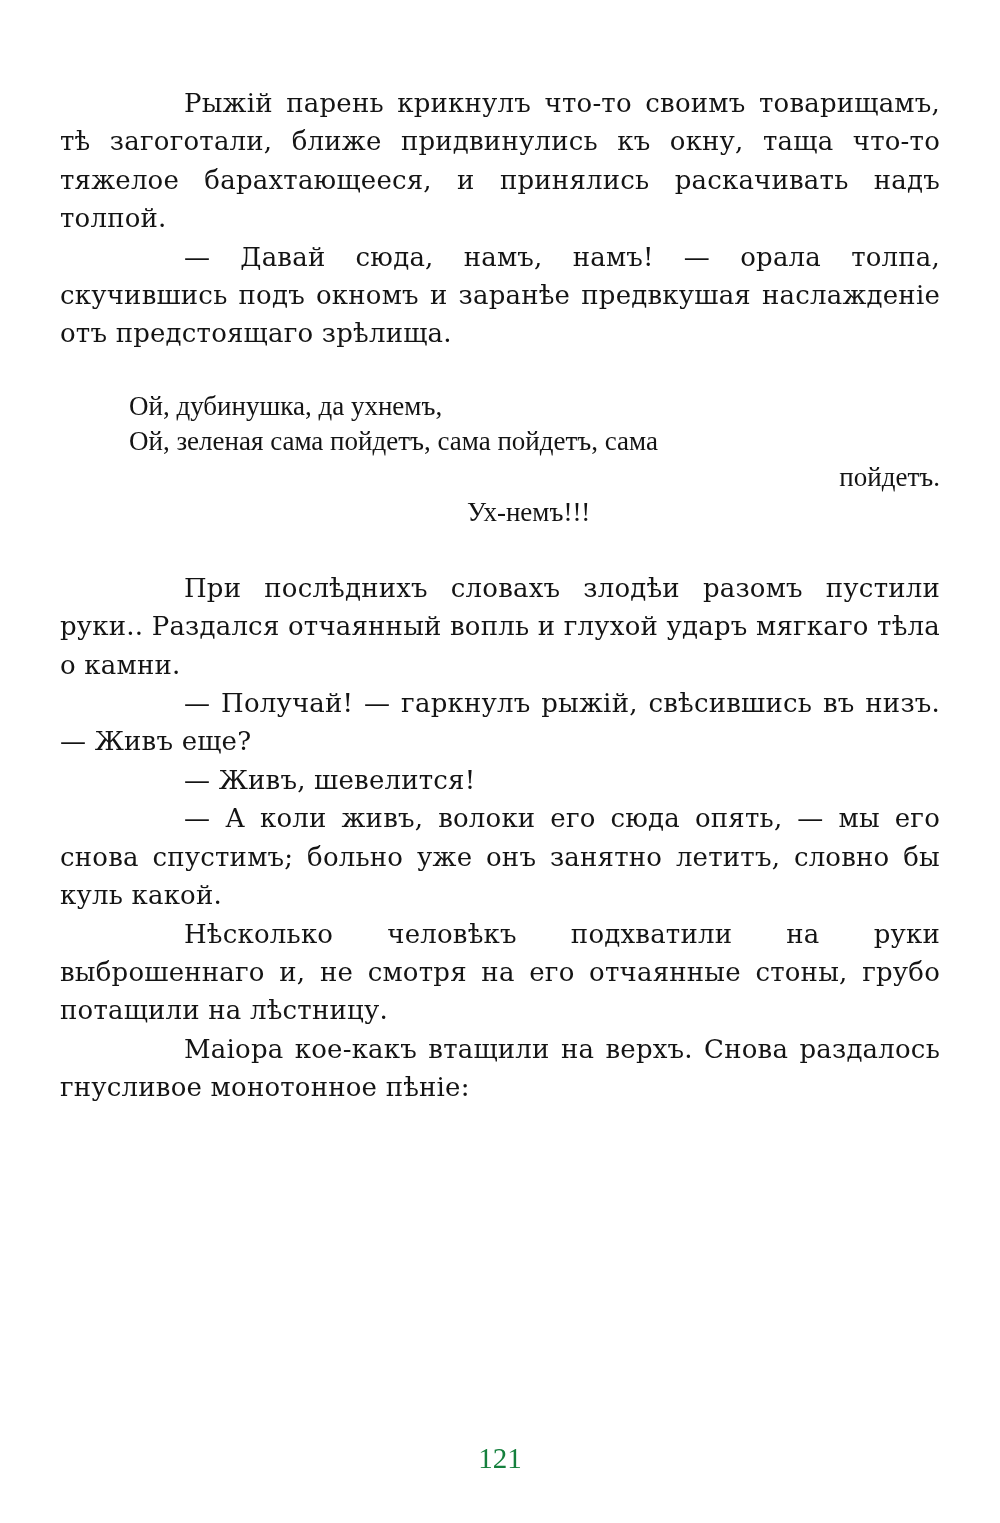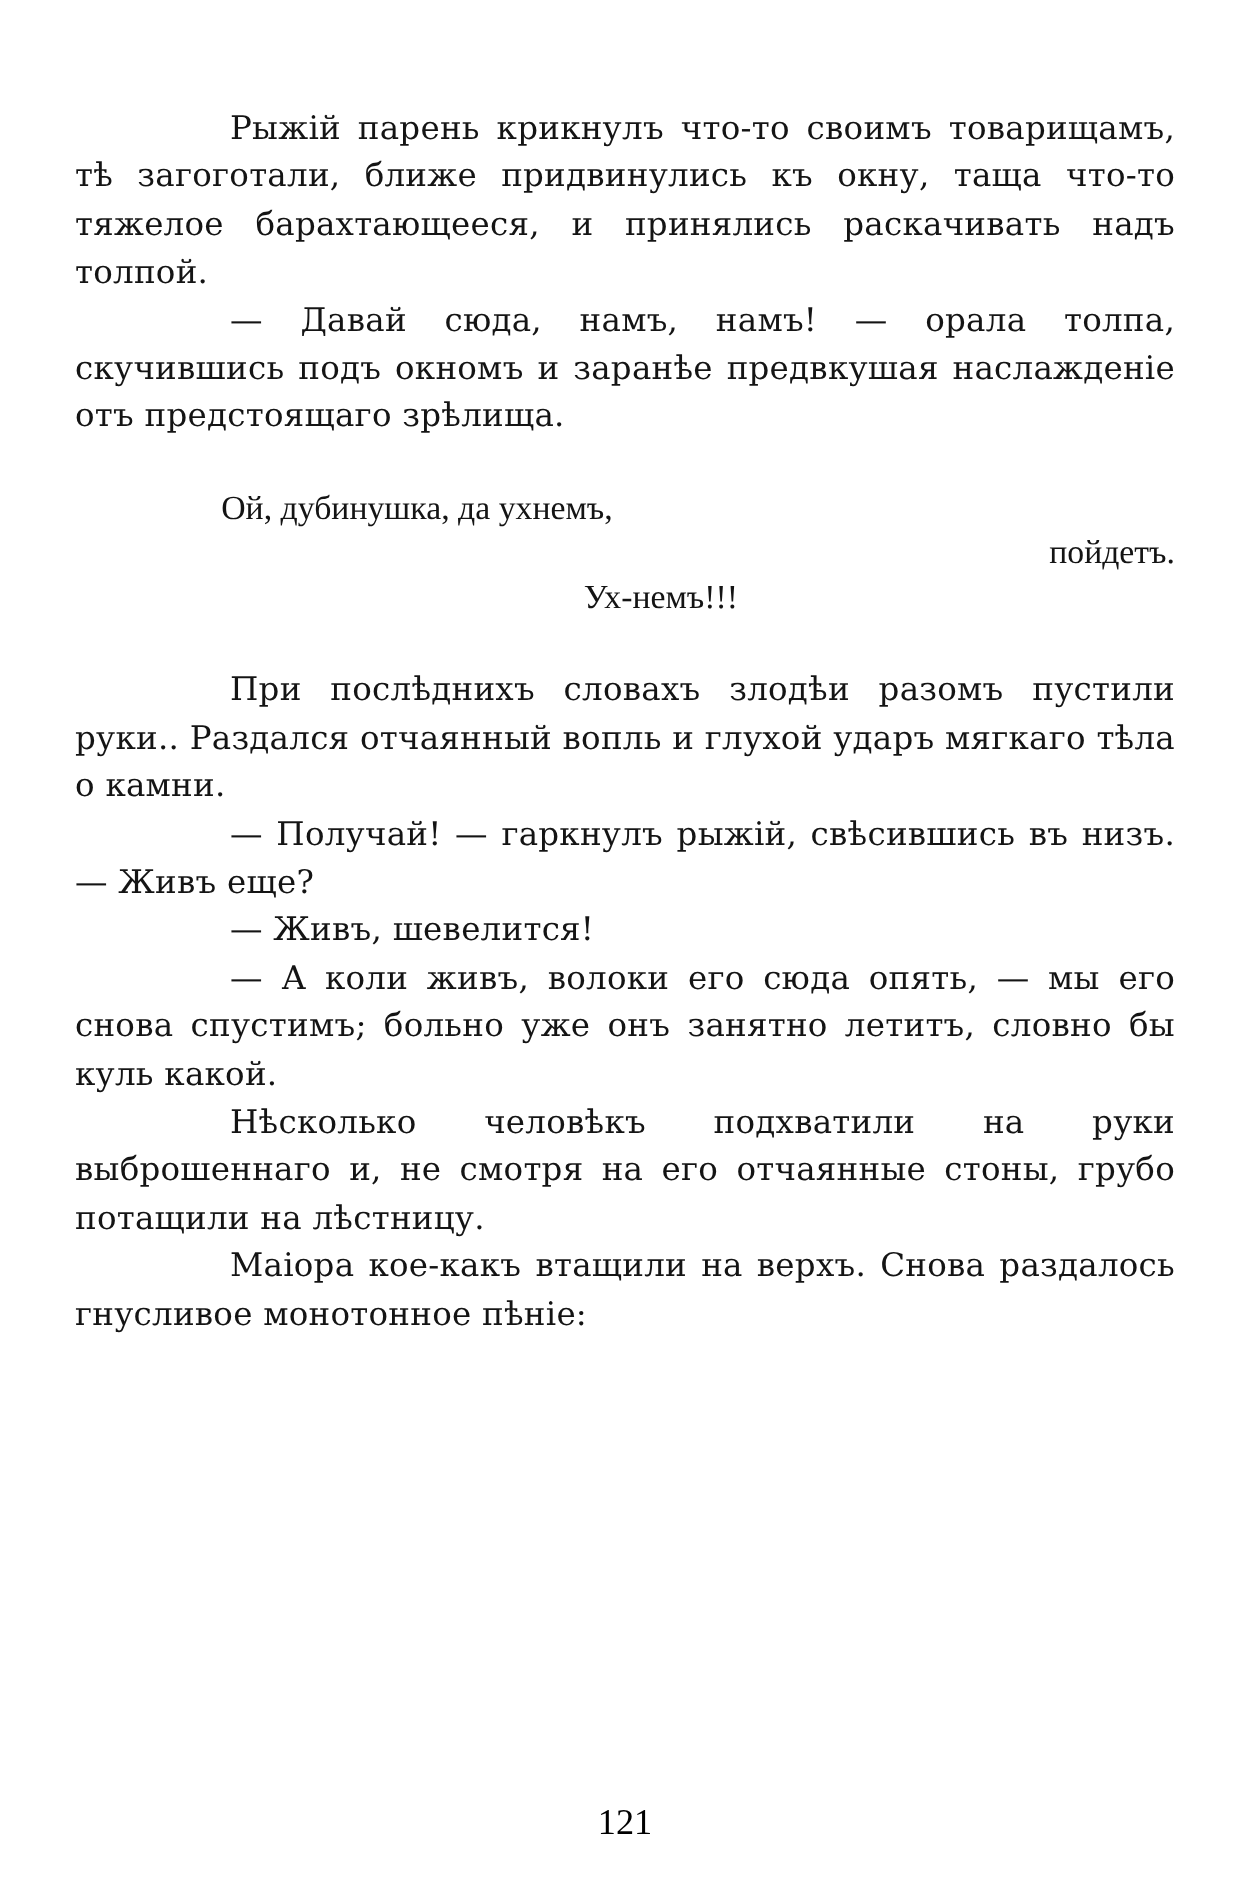--- a/index.html
+++ b/index.html
@@ -30,50 +30,51 @@
       letter-spacing: 0.2px;
     }
     .verse {
       font-family: "Liberation Serif", "DejaVu Serif", serif;
       font-size: 27px;
       line-height: 35.5px;
       margin: 36px 0 38px 0;
     }
     .verse-line {
       display: block;
-      margin-left: 117px;
+      margin-left: 69px;
       white-space: nowrap;
     }
     .verse-line.cont {
       margin-left: 568px;
       text-align: right;
     }
     .verse-line.center {
       margin-left: 407px;
     }
     .page-number {
       position: absolute;
       left: 0;
       width: 1000px;
       top: 1442px;
       text-align: center;
       font-family: "Liberation Serif", "DejaVu Serif", serif;
       font-size: 29px;
-      color: #000000;
+      color: #15803d;
     }
   </style>
 </head>
 <body>
 
 <div class="page">
   <p class="para">Рыжій парень крикнулъ что-то своимъ товарищамъ, тѣ загоготали, ближе придвинулись къ окну, таща что-то тяжелое барахтающееся, и принялись раскачивать надъ толпой.</p>
   <p class="para">— Давай сюда, намъ, намъ! — орала толпа, скучившись подъ окномъ и заранѣе предвкушая наслажденіе отъ предстоящаго зрѣлища.</p>
 
   <div class="verse">
     <span class="verse-line">Ой, дубинушка, да ухнемъ,</span>
+    <span class="verse-line">Ой, зеленая сама пойдетъ, сама пойдетъ, сама</span>
     <span class="verse-line cont">пойдетъ.</span>
     <span class="verse-line center">Ух-немъ!!!</span>
   </div>
 
   <p class="para">При послѣднихъ словахъ злодѣи разомъ пустили руки.. Раздался отчаянный вопль и глухой ударъ мягкаго тѣла о камни.</p>
   <p class="para">— Получай! — гаркнулъ рыжій, свѣсившись въ низъ. — Живъ еще?</p>
   <p class="para">— Живъ, шевелится!</p>
   <p class="para">— А коли живъ, волоки его сюда опять, — мы его снова спустимъ; больно уже онъ занятно летитъ, словно бы куль какой.</p>
   <p class="para">Нѣсколько человѣкъ подхватили на руки выброшеннаго и, не смотря на его отчаянные стоны, грубо потащили на лѣстницу.</p>
   <p class="para">Маіора кое-какъ втащили на верхъ. Снова раздалось гнусливое монотонное пѣніе:</p>

